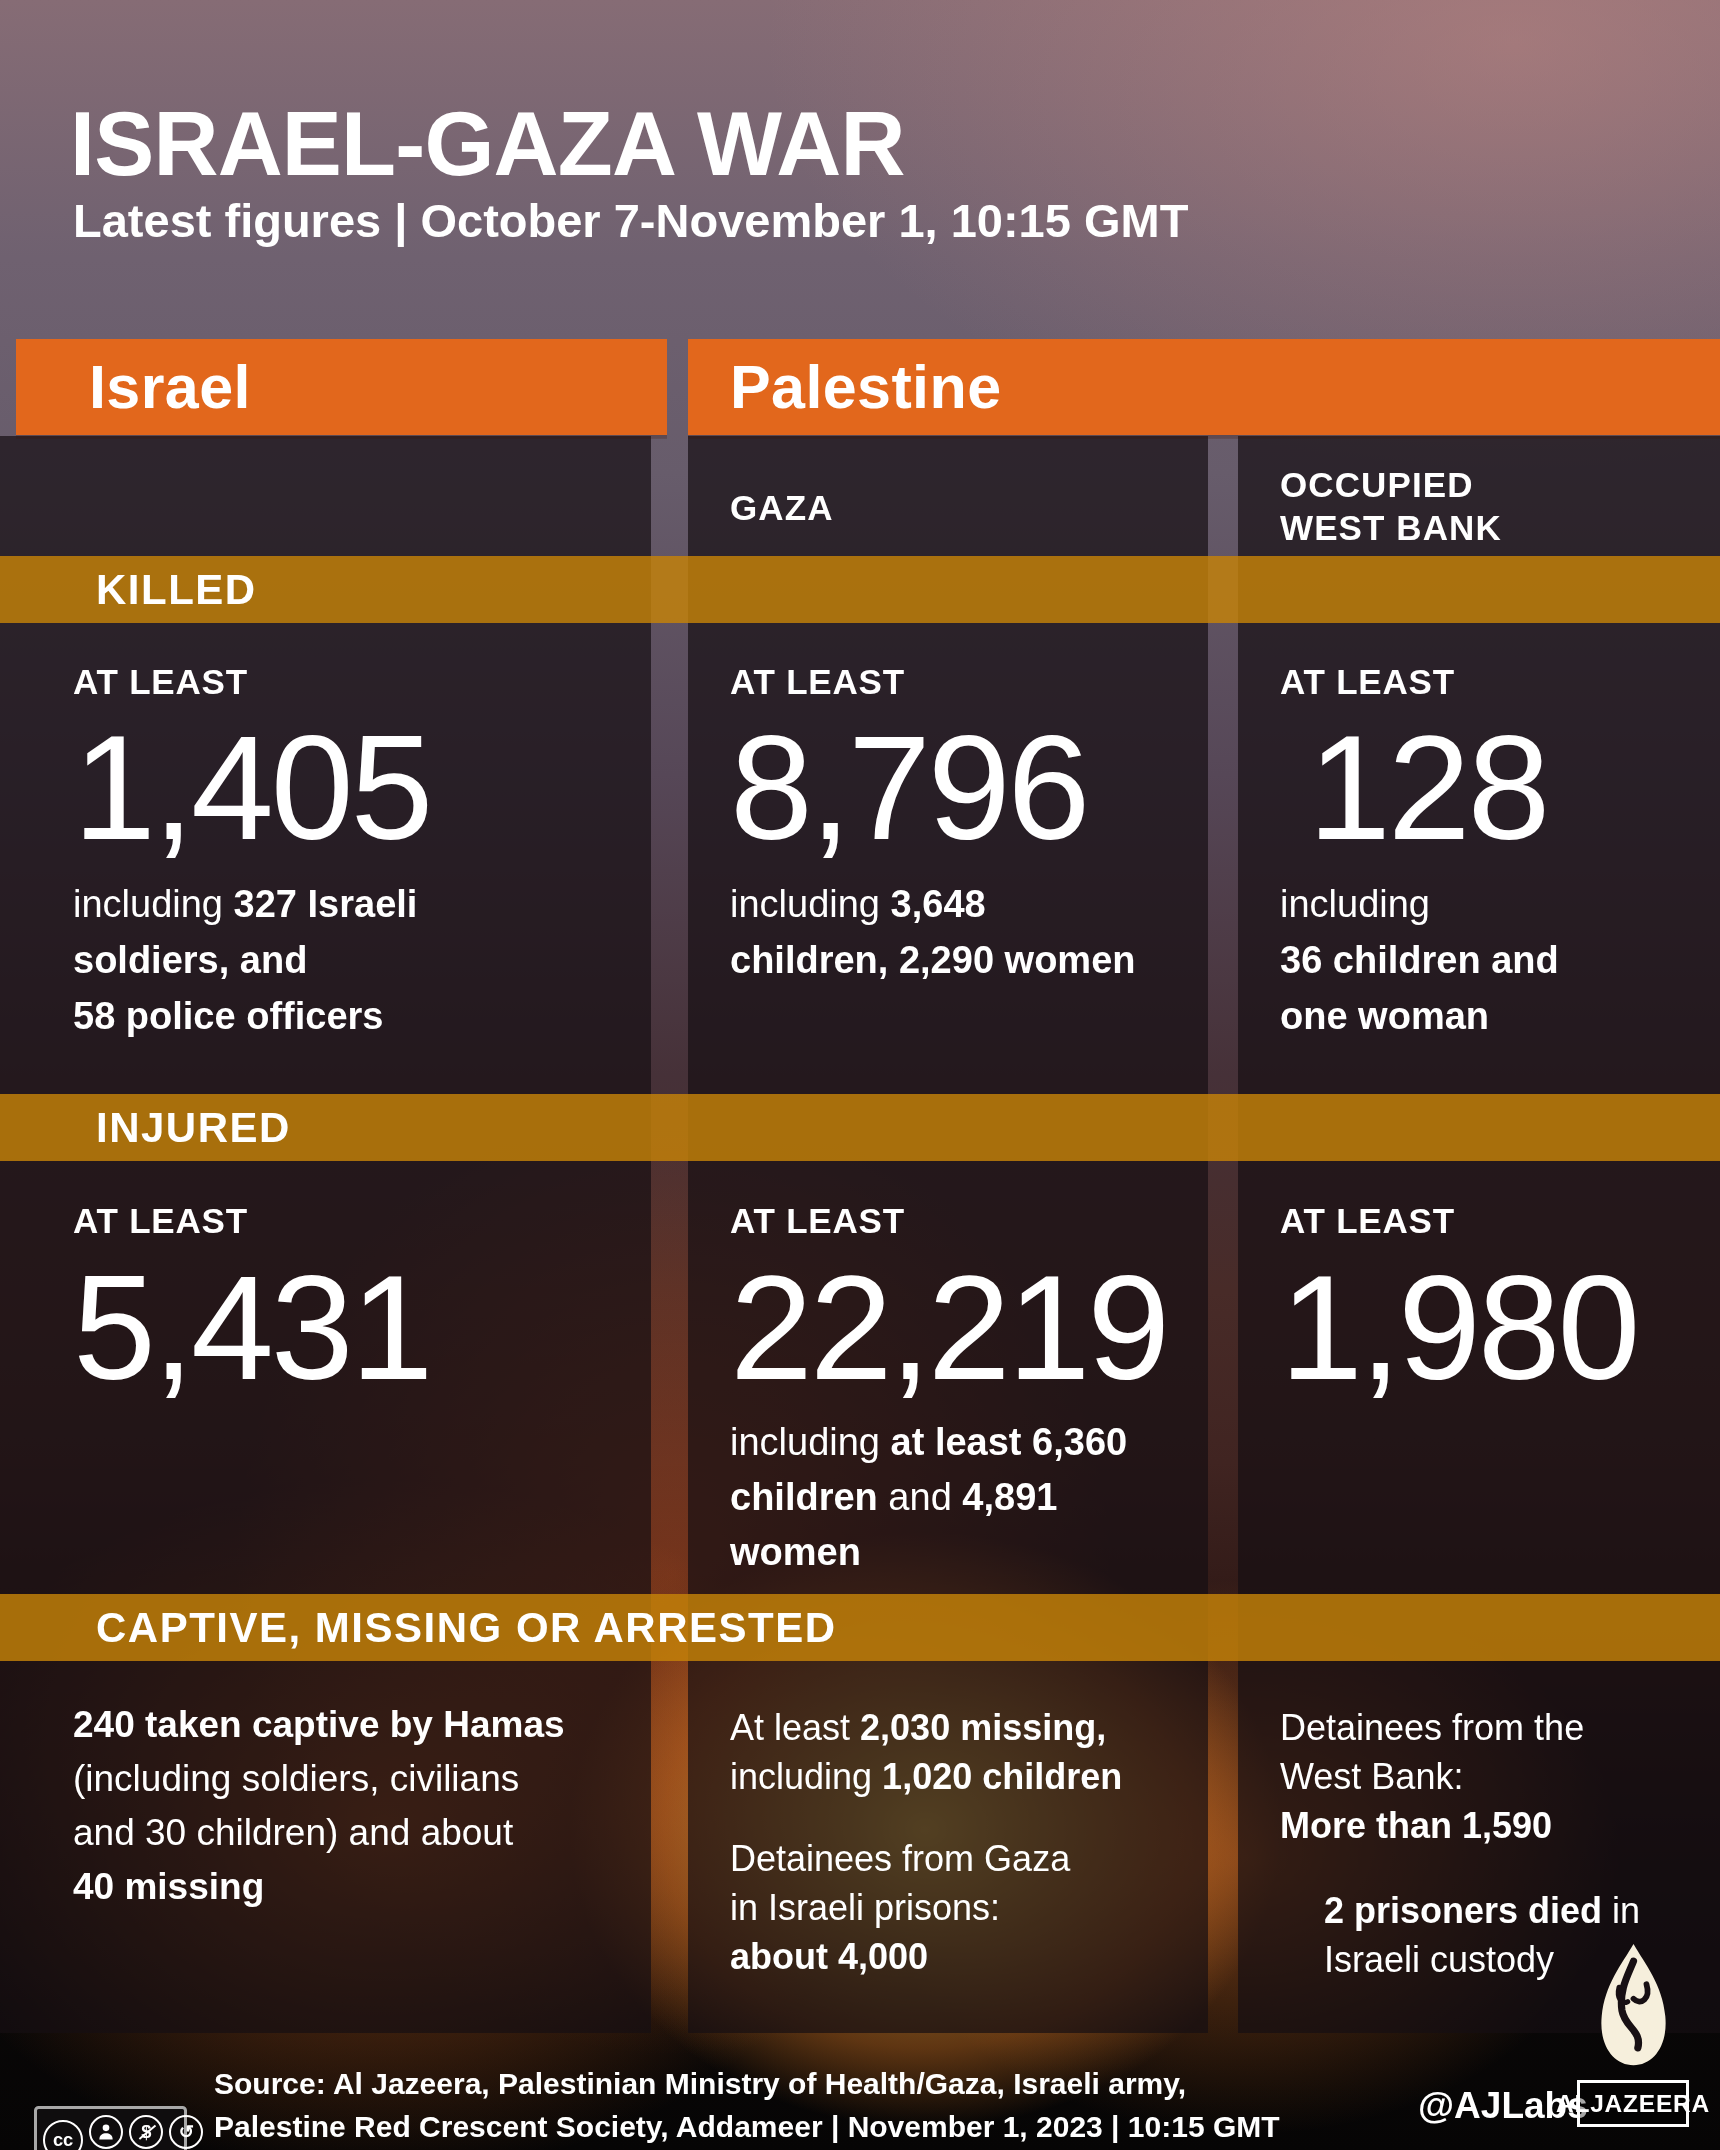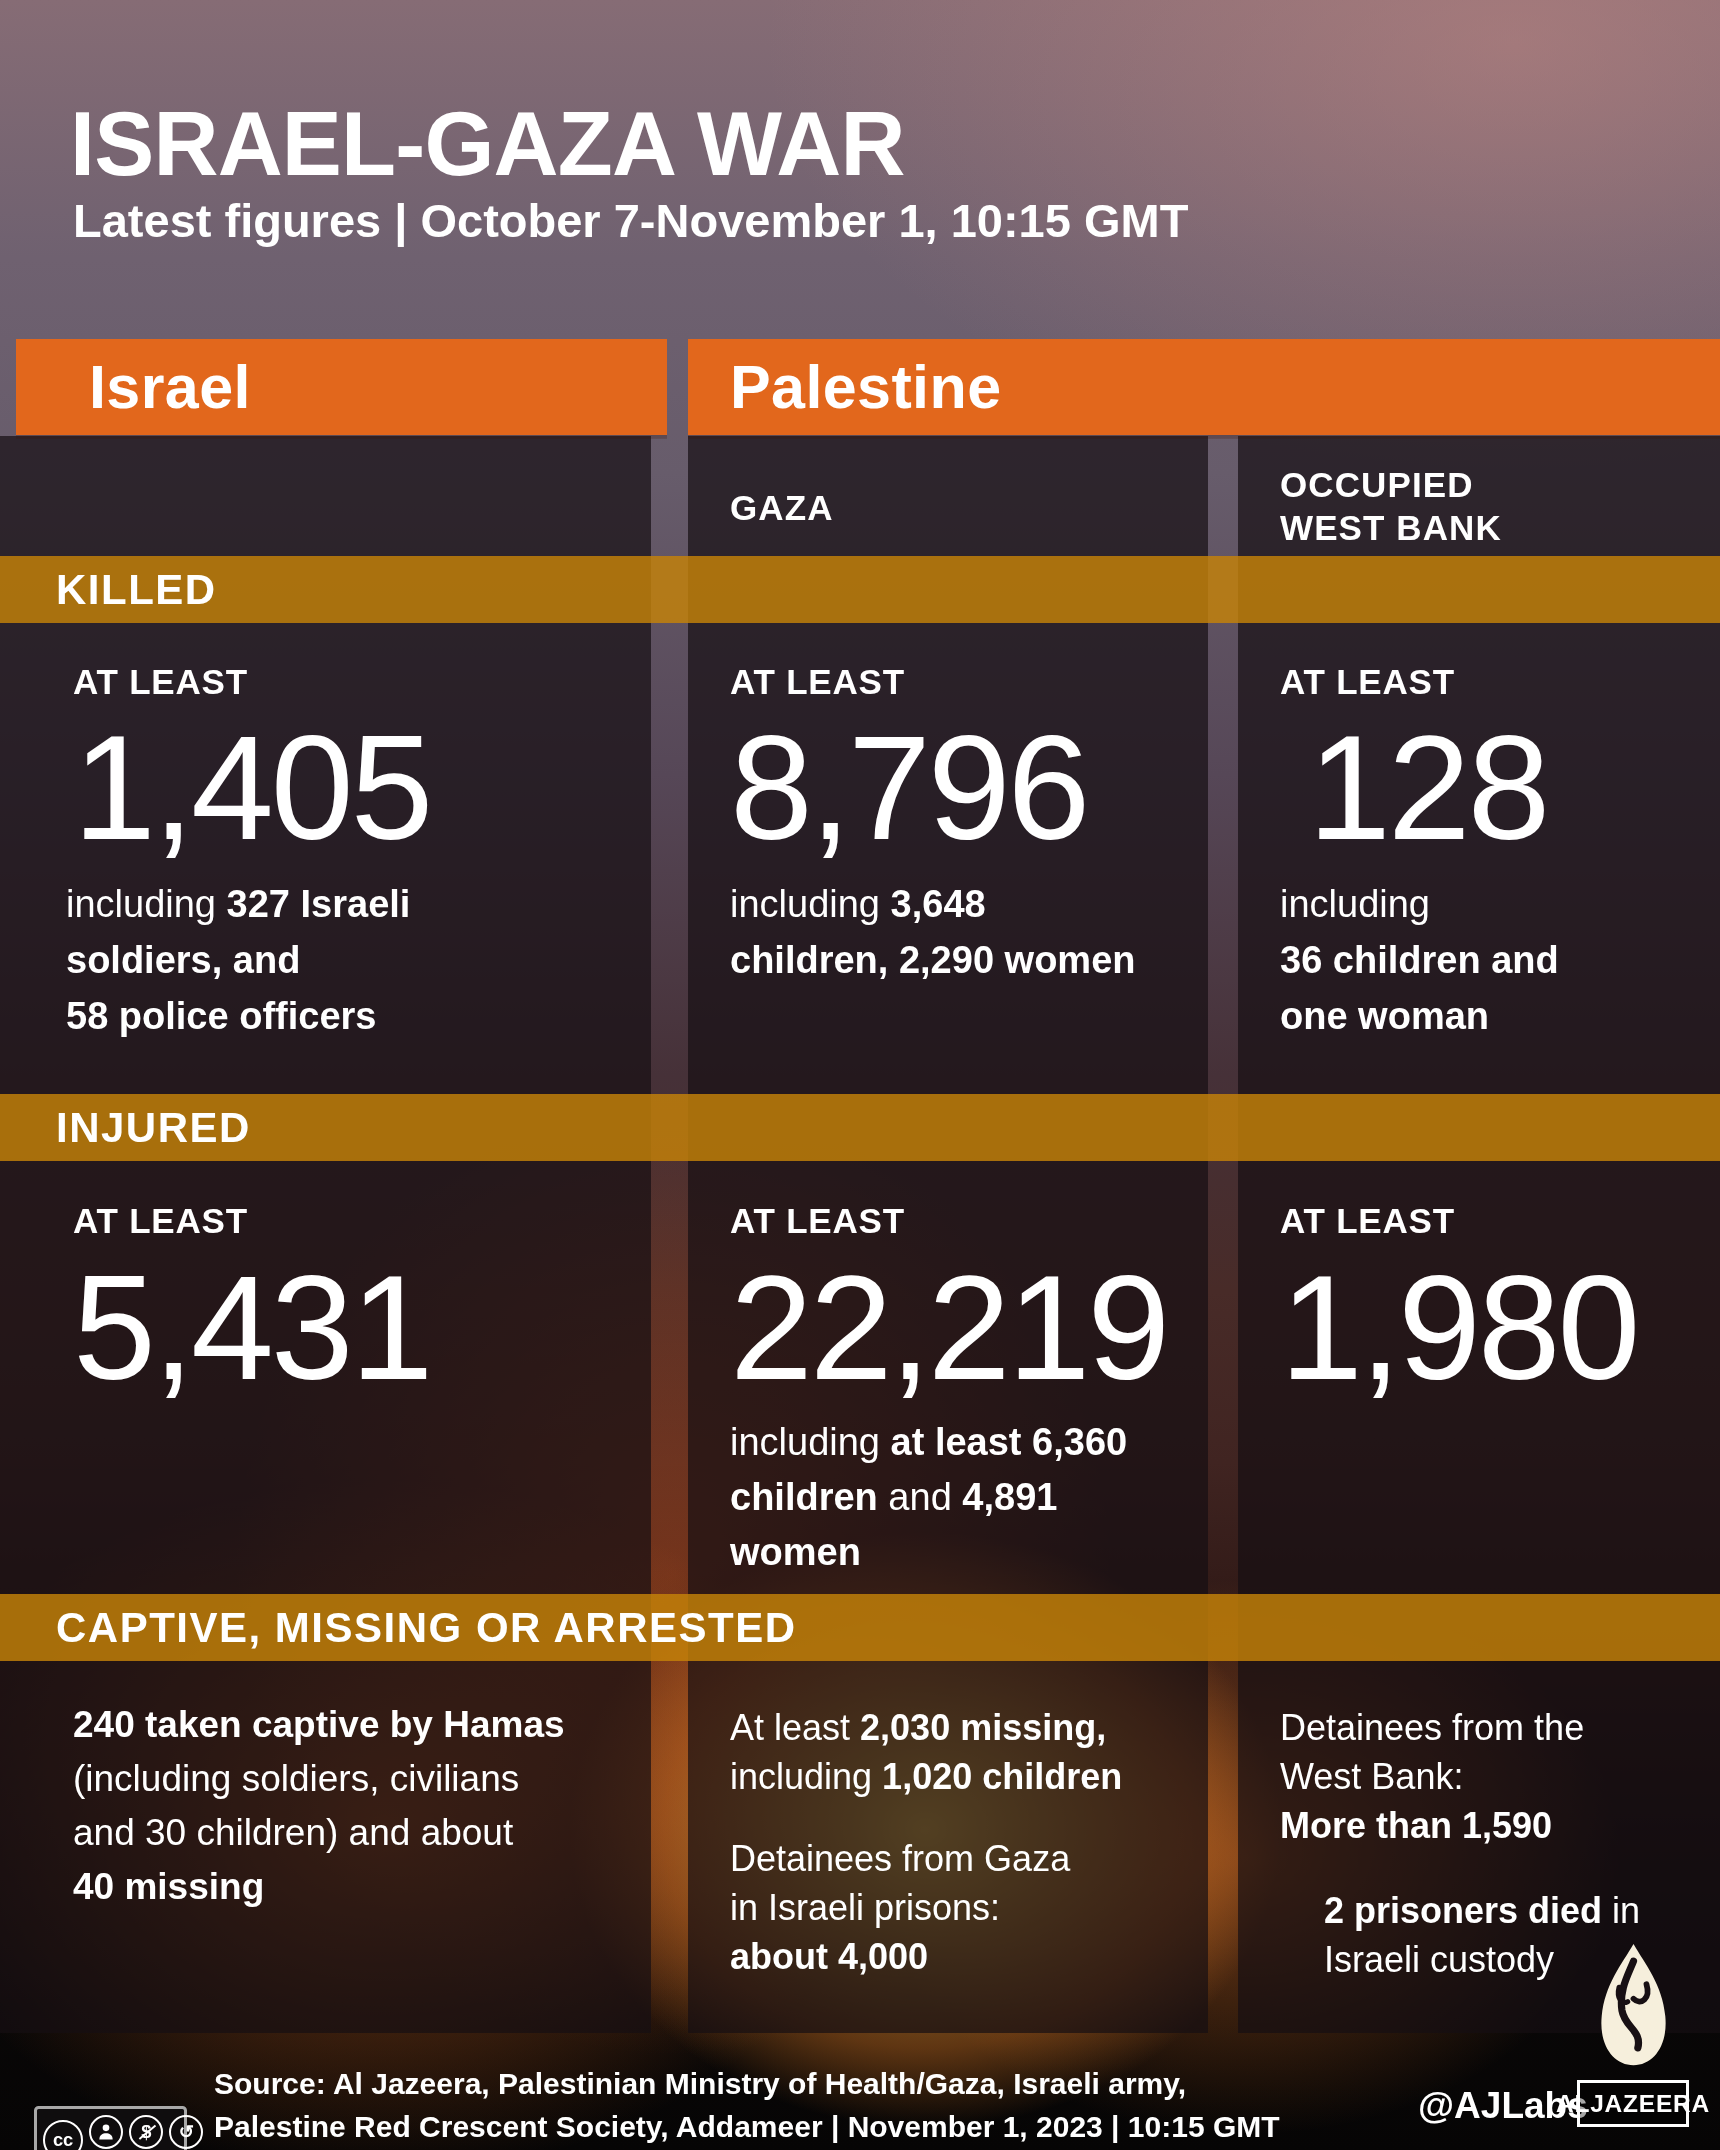--- a/index.html
+++ b/index.html
@@ -25,37 +25,37 @@
          display:flex; align-items:center; box-shadow:0 3.8px 0 rgba(60,20,5,0.25); }
   .bar.israel { left:16px; width:651px; padding-left:73px; }
   .bar.palestine { left:688px; width:1033px; padding-left:42px; }
   .bar .bar-label { font-size:61px; font-weight:700; letter-spacing:0.4px; }
   
   .region-label { position:absolute; z-index:3; font-size:35px; font-weight:700; letter-spacing:1.1px; line-height:43px; }
   .region-label.gaza { left:730px; top:486px; }
   .region-label.wb   { left:1280px; top:463px; }
   
   .band { position:absolute; left:0; width:1720px; height:67px; z-index:4;
-          background:rgba(198,130,9,0.82); display:flex; align-items:center; padding-left:56px; }
+          background:rgba(198,130,9,0.82); display:flex; align-items:center; padding-left:96px; }
   .band .band-label { font-size:42px; font-weight:700; letter-spacing:1.5px; }
   .band.killed  { top:556px; }
   .band.injured { top:1094px; }
   .band.captive { top:1594px; }
   
   .at-least { position:absolute; z-index:5; font-size:35px; font-weight:700; letter-spacing:0.8px; }
   .big-num  { position:absolute; z-index:5; font-size:149px; font-weight:400; letter-spacing:-3.1px; white-space:nowrap; }
   .note, .cap { position:absolute; z-index:5; }
   .note { font-size:38px; line-height:56px; font-weight:400; }
   .cap  { font-size:37px; line-height:53px; font-weight:400; }
   .cap.small { font-size:36px; line-height:49px; }
   .b { font-weight:700; }
   
   .al-k-il { left:73px;  top:662px; }  .al-k-gz { left:730px; top:662px; }  .al-k-wb { left:1280px; top:662px; }
   .n-k-il  { left:73px;  top:702px; }  .n-k-gz  { left:730px; top:702px; }  .n-k-wb  { left:1308px; top:702px; }
-  .nt-k-il { left:66px;  top:876px; } .nt-k-gz { left:730px; top:876px; } .nt-k-wb { left:1280px; top:876px; }
+  .nt-k-il { left:73px;  top:876px; } .nt-k-gz { left:730px; top:876px; } .nt-k-wb { left:1280px; top:876px; }
   
   .al-i-il { left:73px;  top:1201px; } .al-i-gz { left:730px; top:1201px; } .al-i-wb { left:1280px; top:1201px; }
   .n-i-il  { left:73px;  top:1242px; } .n-i-gz  { left:730px; top:1242px; } .n-i-wb  { left:1280px; top:1242px; }
   .nt-i-gz { left:730px; top:1415px; font-size:38px; line-height:55px; }
   
   .cp-il  { left:73px;  top:1698px; font-size:37px; line-height:54px; }
   .cp-gz1 { left:730px; top:1703px; }
   .cp-gz2 { left:730px; top:1834px; }
   .cp-wb1 { left:1280px; top:1703px; }
   .cp-wb2 { left:1324px; top:1886px; }

